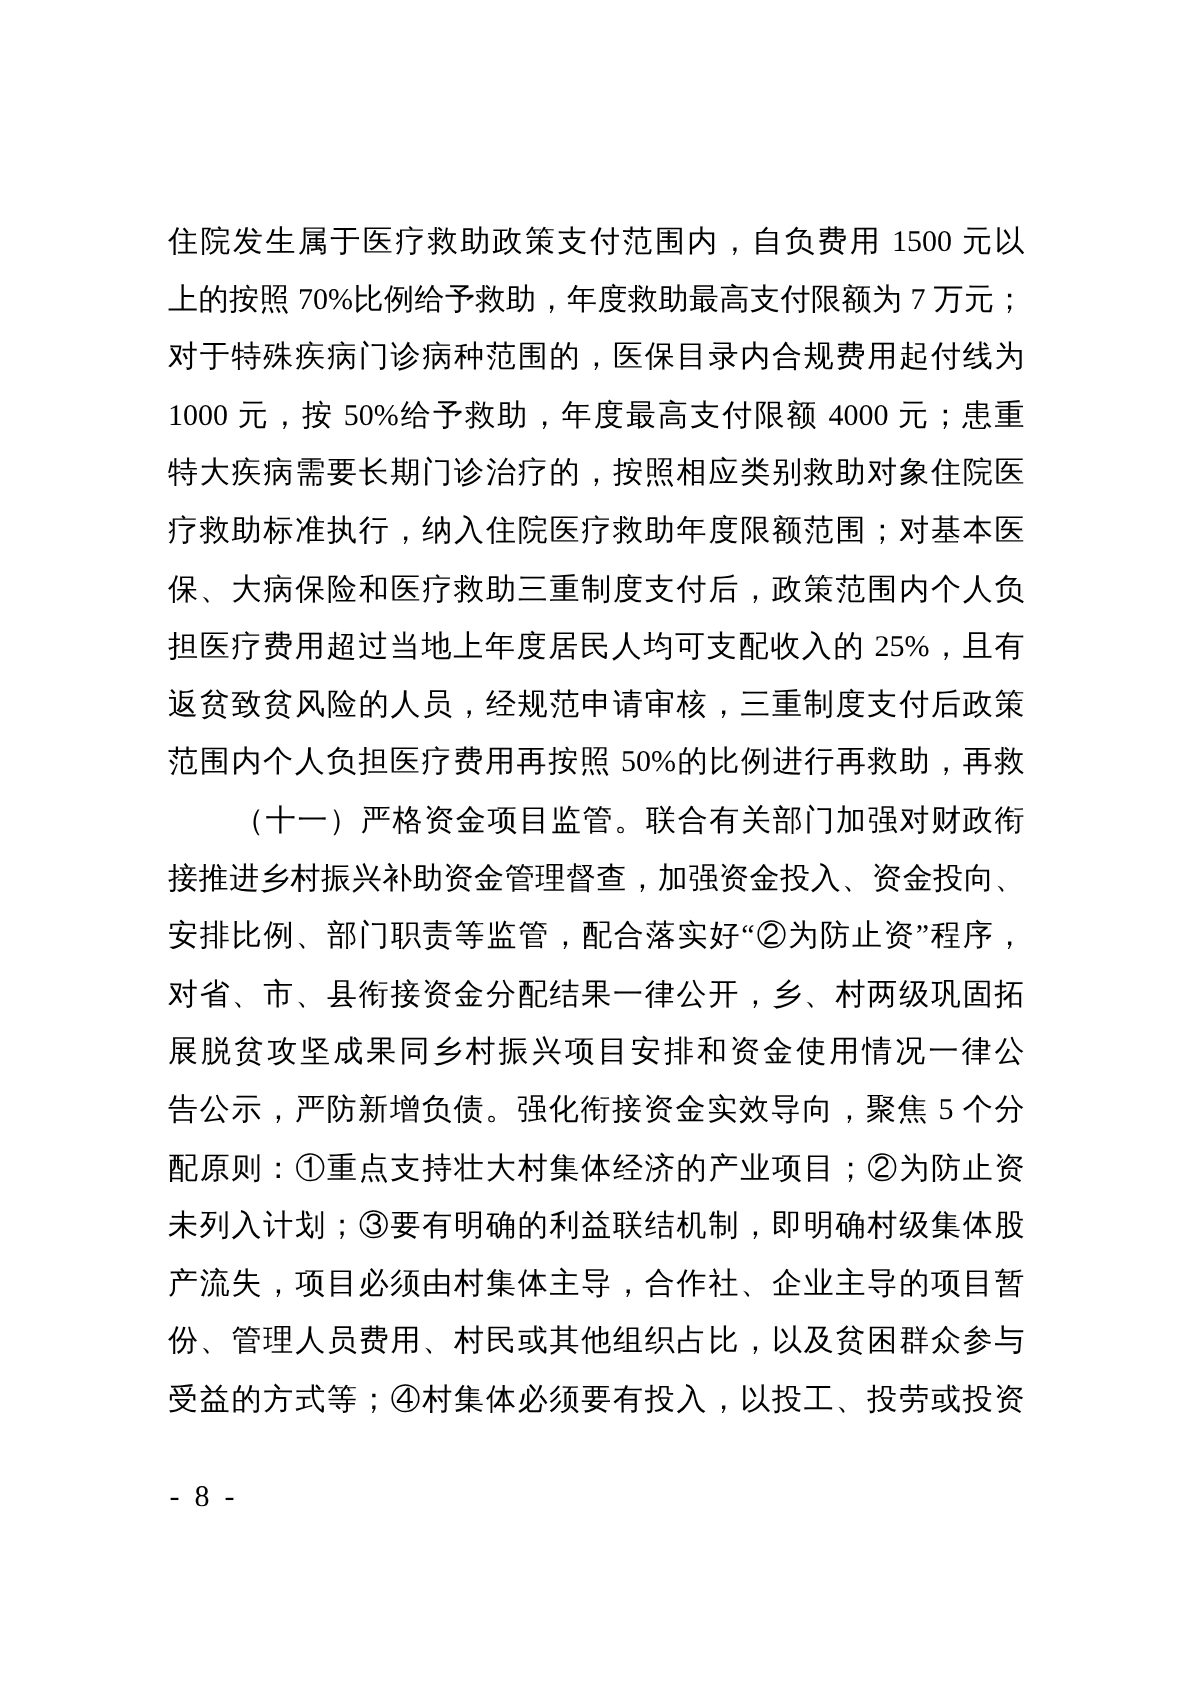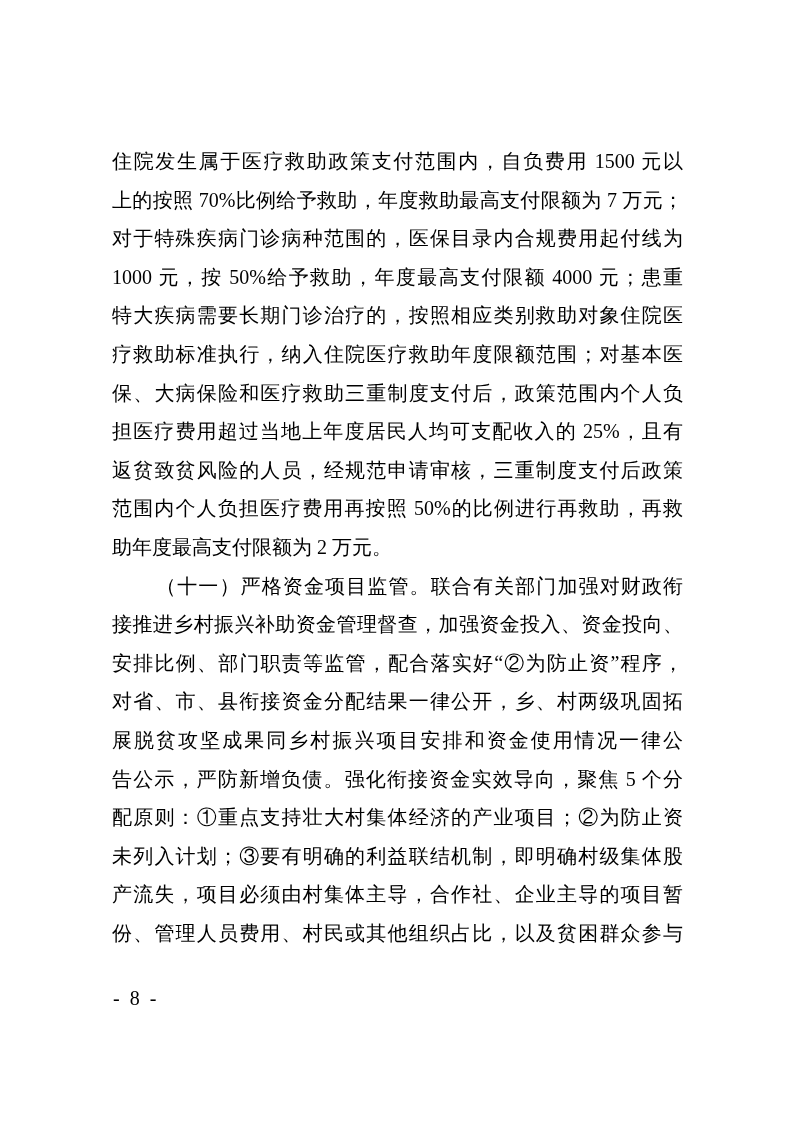--- a/index.html
+++ b/index.html
@@ -60,30 +60,30 @@
     <div class="line">住院发生属于医疗救助政策支付范围内，自负费用 1500 元以</div>
     <div class="line">上的按照 70%比例给予救助，年度救助最高支付限额为 7 万元；</div>
     <div class="line">对于特殊疾病门诊病种范围的，医保目录内合规费用起付线为</div>
     <div class="line">1000 元，按 50%给予救助，年度最高支付限额 4000 元；患重</div>
     <div class="line">特大疾病需要长期门诊治疗的，按照相应类别救助对象住院医</div>
     <div class="line">疗救助标准执行，纳入住院医疗救助年度限额范围；对基本医</div>
     <div class="line">保、大病保险和医疗救助三重制度支付后，政策范围内个人负</div>
     <div class="line">担医疗费用超过当地上年度居民人均可支配收入的 25%，且有</div>
     <div class="line">返贫致贫风险的人员，经规范申请审核，三重制度支付后政策</div>
     <div class="line">范围内个人负担医疗费用再按照 50%的比例进行再救助，再救</div>
-    <div class="line para-end">助年度最高支付限额为 2 万元。</div>
 
     <div class="line indent"><span class="bold">（十一）严格资金项目监管。</span><span>联合有关部门加强对财政衔</span></div>
 
     <div class="line">接推进乡村振兴补助资金管理督查，加强资金投入、资金投向、</div>
     <div class="line">安排比例、部门职责等监管，配合落实好“②为防止资”程序，</div>
     <div class="line">对省、市、县衔接资金分配结果一律公开，乡、村两级巩固拓</div>
     <div class="line">展脱贫攻坚成果同乡村振兴项目安排和资金使用情况一律公</div>
     <div class="line">告公示，严防新增负债。强化衔接资金实效导向，聚焦 5 个分</div>
     <div class="line">配原则：①重点支持壮大村集体经济的产业项目；②为防止资</div>
     <div class="line">未列入计划；③要有明确的利益联结机制，即明确村级集体股</div>
     <div class="line">产流失，项目必须由村集体主导，合作社、企业主导的项目暂</div>
     <div class="line">份、管理人员费用、村民或其他组织占比，以及贫困群众参与</div>
+    <div class="line">受益的方式等；④村集体必须要有投入，以投工、投劳或投资</div>
 
   </div>
 
   <div class="footer">- 8 -</div>
 </div>
 
 </body></html>

